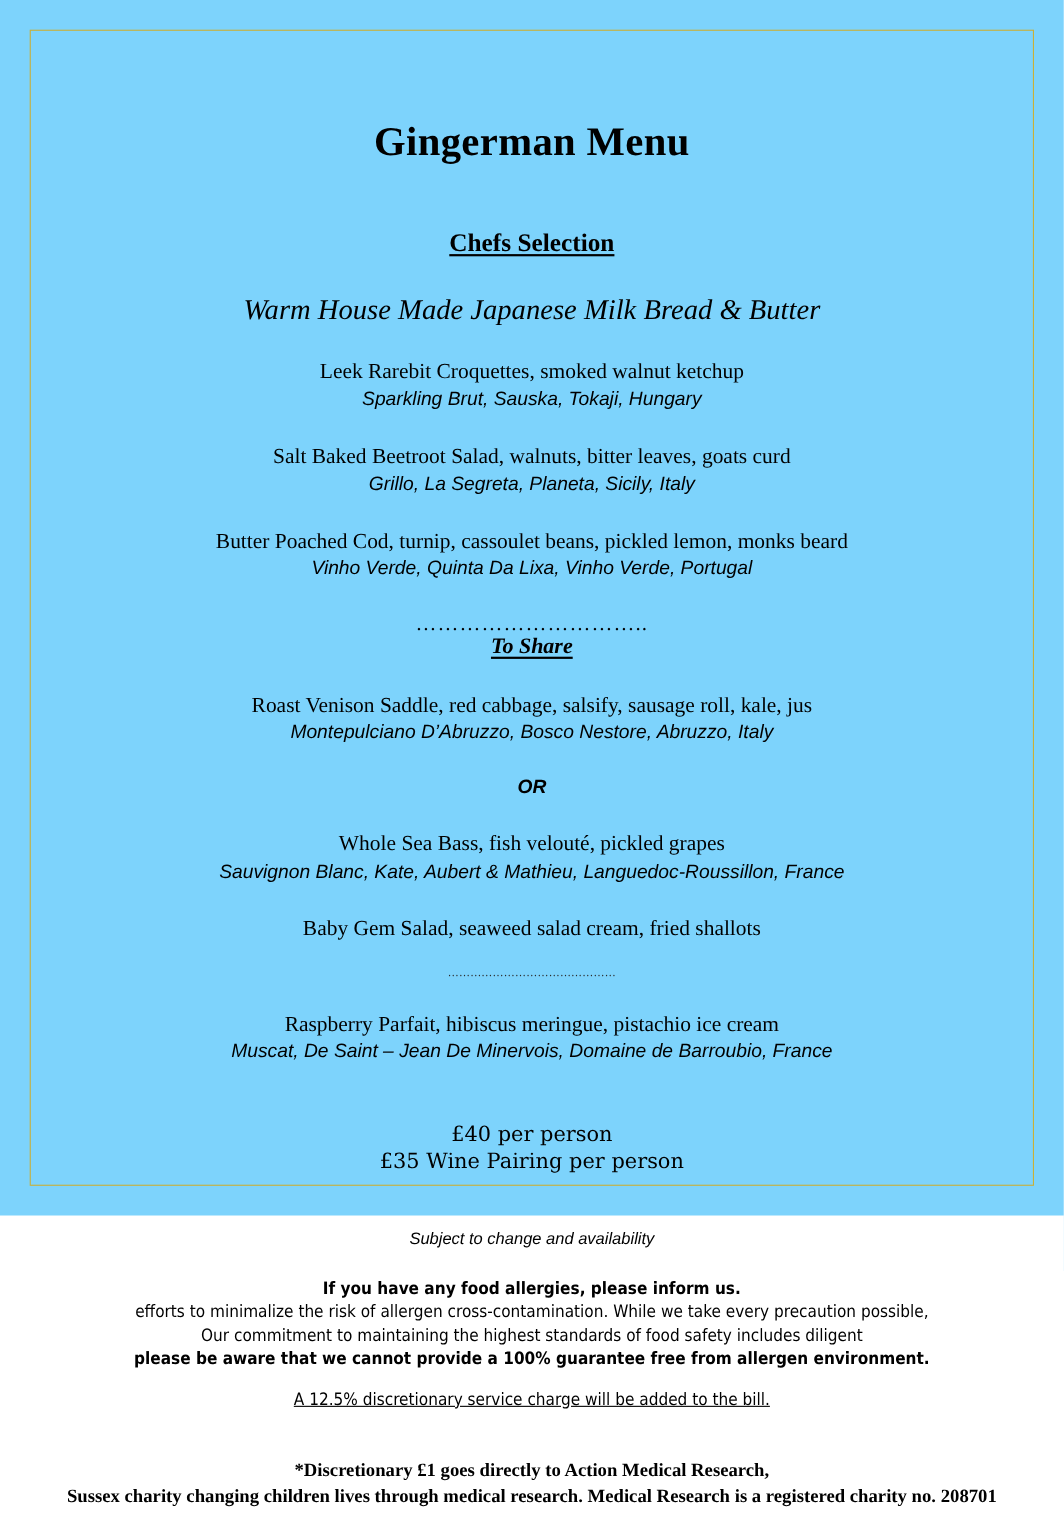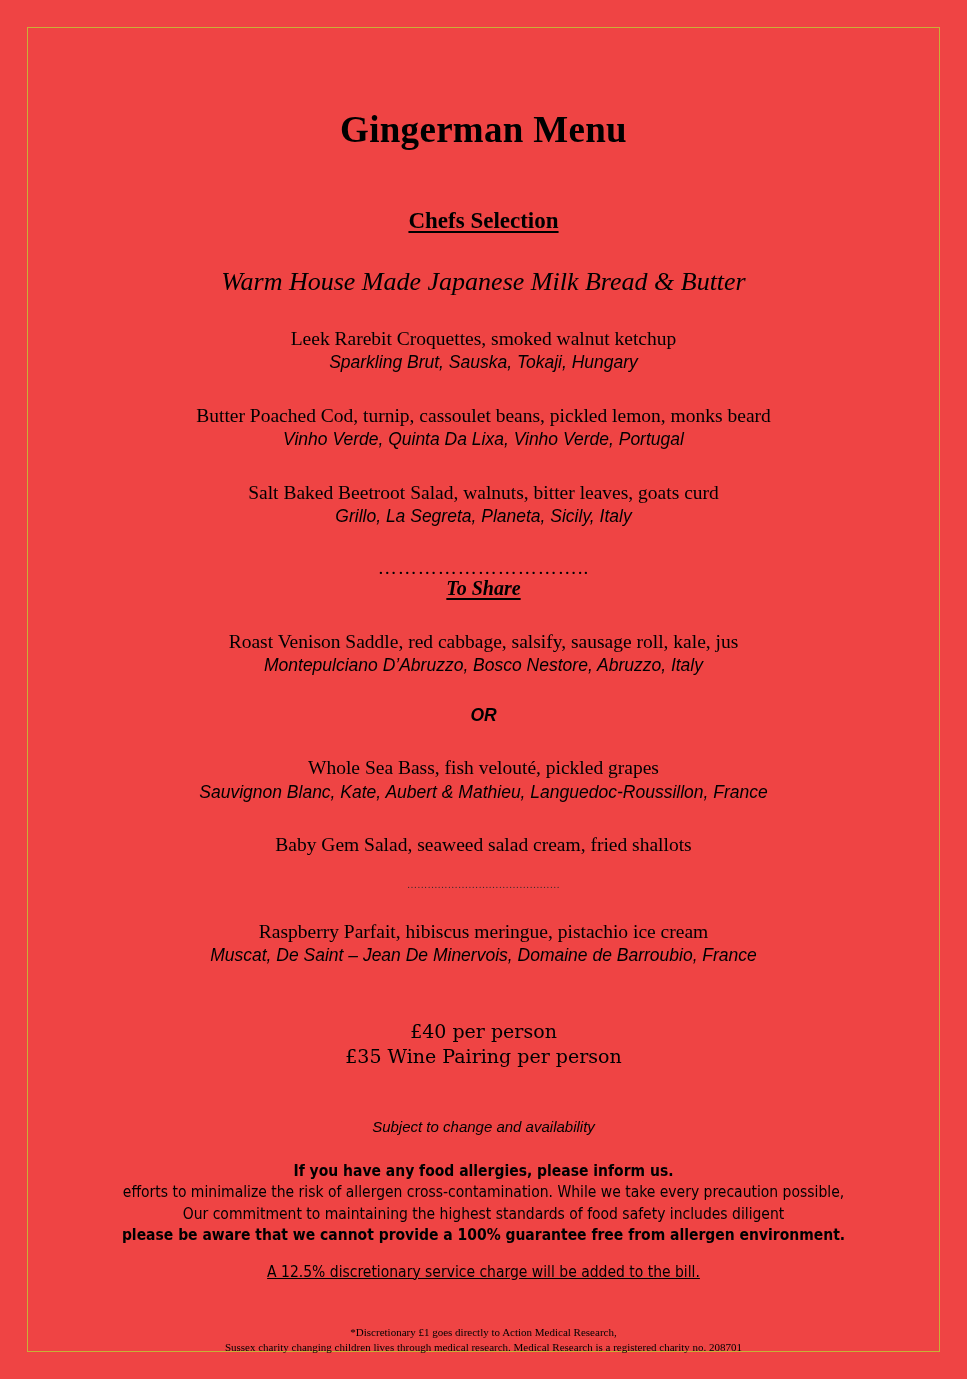--- a/index.html
+++ b/index.html
@@ -10,23 +10,23 @@
   body {
     width: 967px;
     height: 1379px;
     font-family: "Liberation Serif", serif;
     color: #000000;
     overflow: hidden;
   }
   .page {
     position: relative;
     width: 967px;
-    height: 1379px;
+    height: 1105px;
     box-sizing: border-box;
-    background: #ef4444;
+    background: #7dd3fc;
   }
   .page-border {
     position: absolute;
     left: 27px;
     top: 27px;
     right: 27px;
     bottom: 27px;
     border: 1.5px solid #c9b037;
     pointer-events: none;
   }
@@ -153,23 +153,24 @@
     font-size: 15.5px;
     margin: 0;
     padding-top: 16px;
     text-decoration: underline;
   }
   .charity-block {
     padding-top: 44px;
   }
   .charity-line {
     font-family: "Liberation Serif", serif;
-    font-size: 11px;
+    font-size: 17px;
     line-height: 1.4;
     margin: 0;
+    font-weight: bold;
   }
 </style>
 </head>
 <body>
 
 <div class="page">
   <div class="page-border"></div>
 
   <div class="content">
 
@@ -178,27 +179,27 @@
     <h2 class="section-heading">Chefs Selection</h2>
 
     <p class="intro-line">Warm House Made Japanese Milk Bread &amp; Butter</p>
 
     <div class="dish">
       <p class="dish-name">Leek Rarebit Croquettes, smoked walnut ketchup</p>
       <p class="dish-wine">Sparkling Brut, Sauska, Tokaji, Hungary</p>
     </div>
 
     <div class="dish">
+      <p class="dish-name">Salt Baked Beetroot Salad, walnuts, bitter leaves, goats curd</p>
+      <p class="dish-wine">Grillo, La Segreta, Planeta, Sicily, Italy</p>
+    </div>
+
+    <div class="dish">
       <p class="dish-name">Butter Poached Cod, turnip, cassoulet beans, pickled lemon, monks beard</p>
       <p class="dish-wine">Vinho Verde, Quinta Da Lixa, Vinho Verde, Portugal</p>
-    </div>
-
-    <div class="dish">
-      <p class="dish-name">Salt Baked Beetroot Salad, walnuts, bitter leaves, goats curd</p>
-      <p class="dish-wine">Grillo, La Segreta, Planeta, Sicily, Italy</p>
     </div>
 
     <p class="divider-bold">…………………………..</p>
 
     <h2 class="section-heading italic">To Share</h2>
 
     <div class="dish">
       <p class="dish-name">Roast Venison Saddle, red cabbage, salsify, sausage roll, kale, jus</p>
       <p class="dish-wine">Montepulciano D’Abruzzo, Bosco Nestore, Abruzzo, Italy</p>
     </div>

